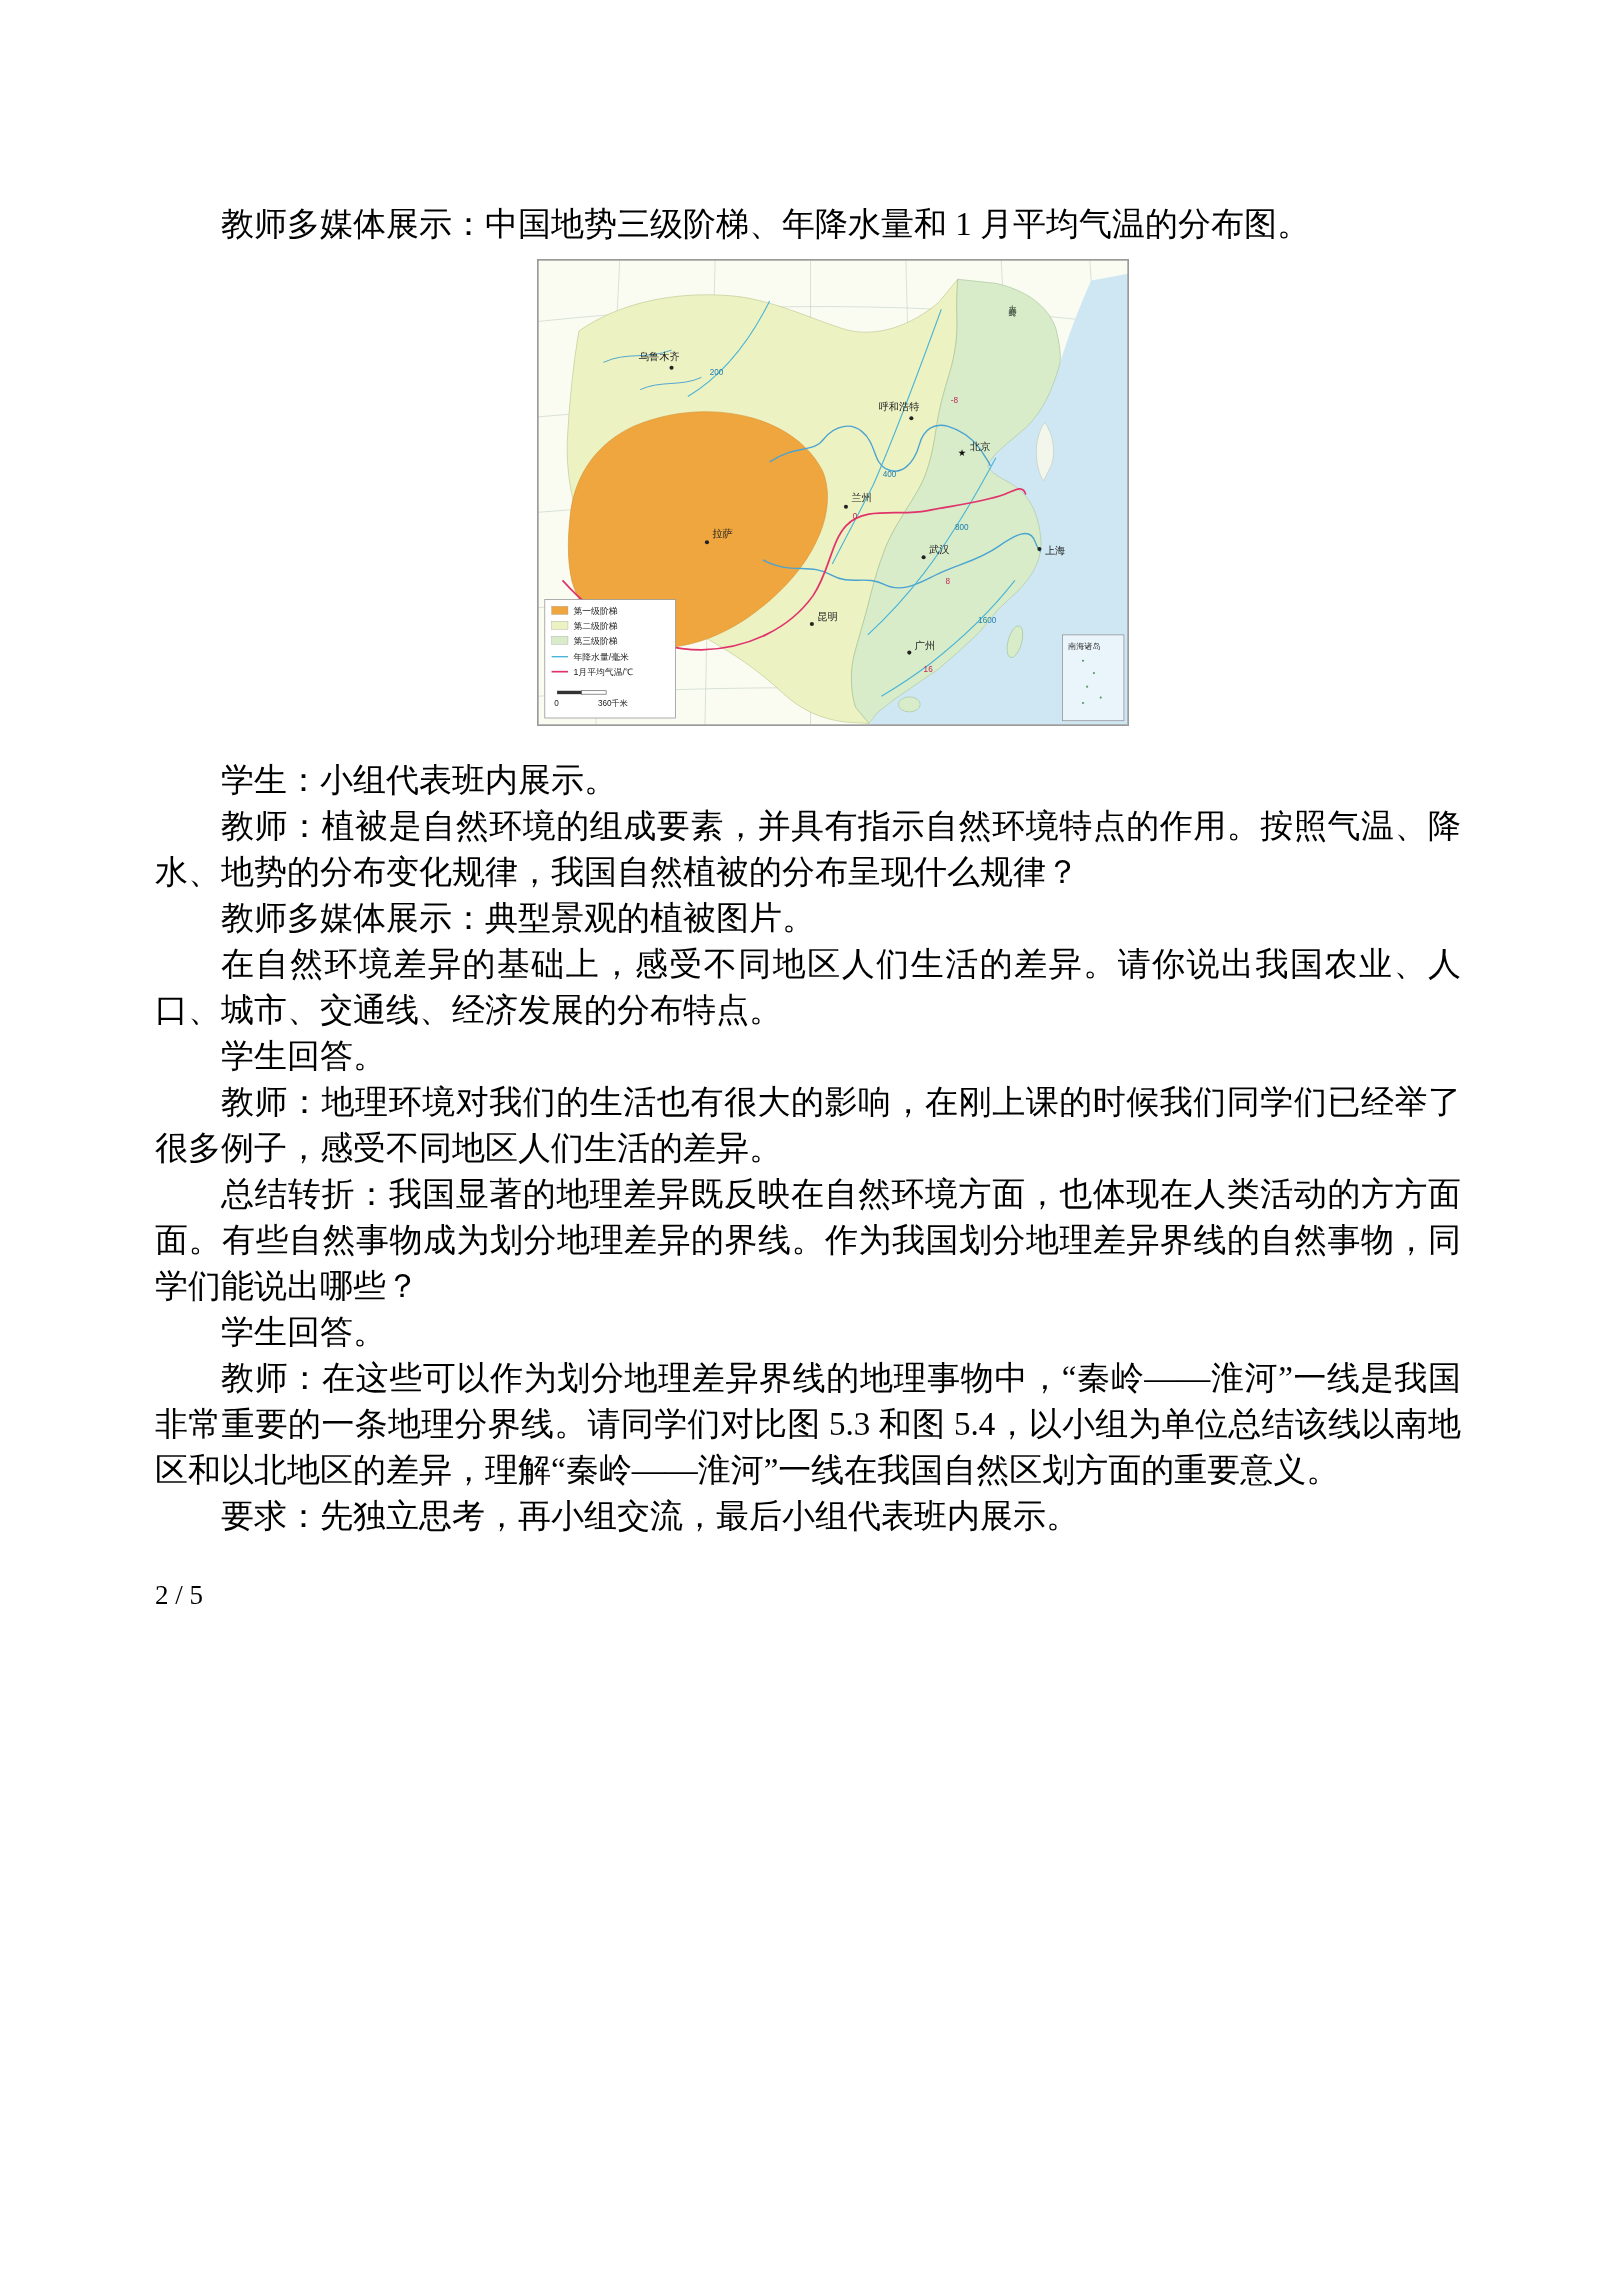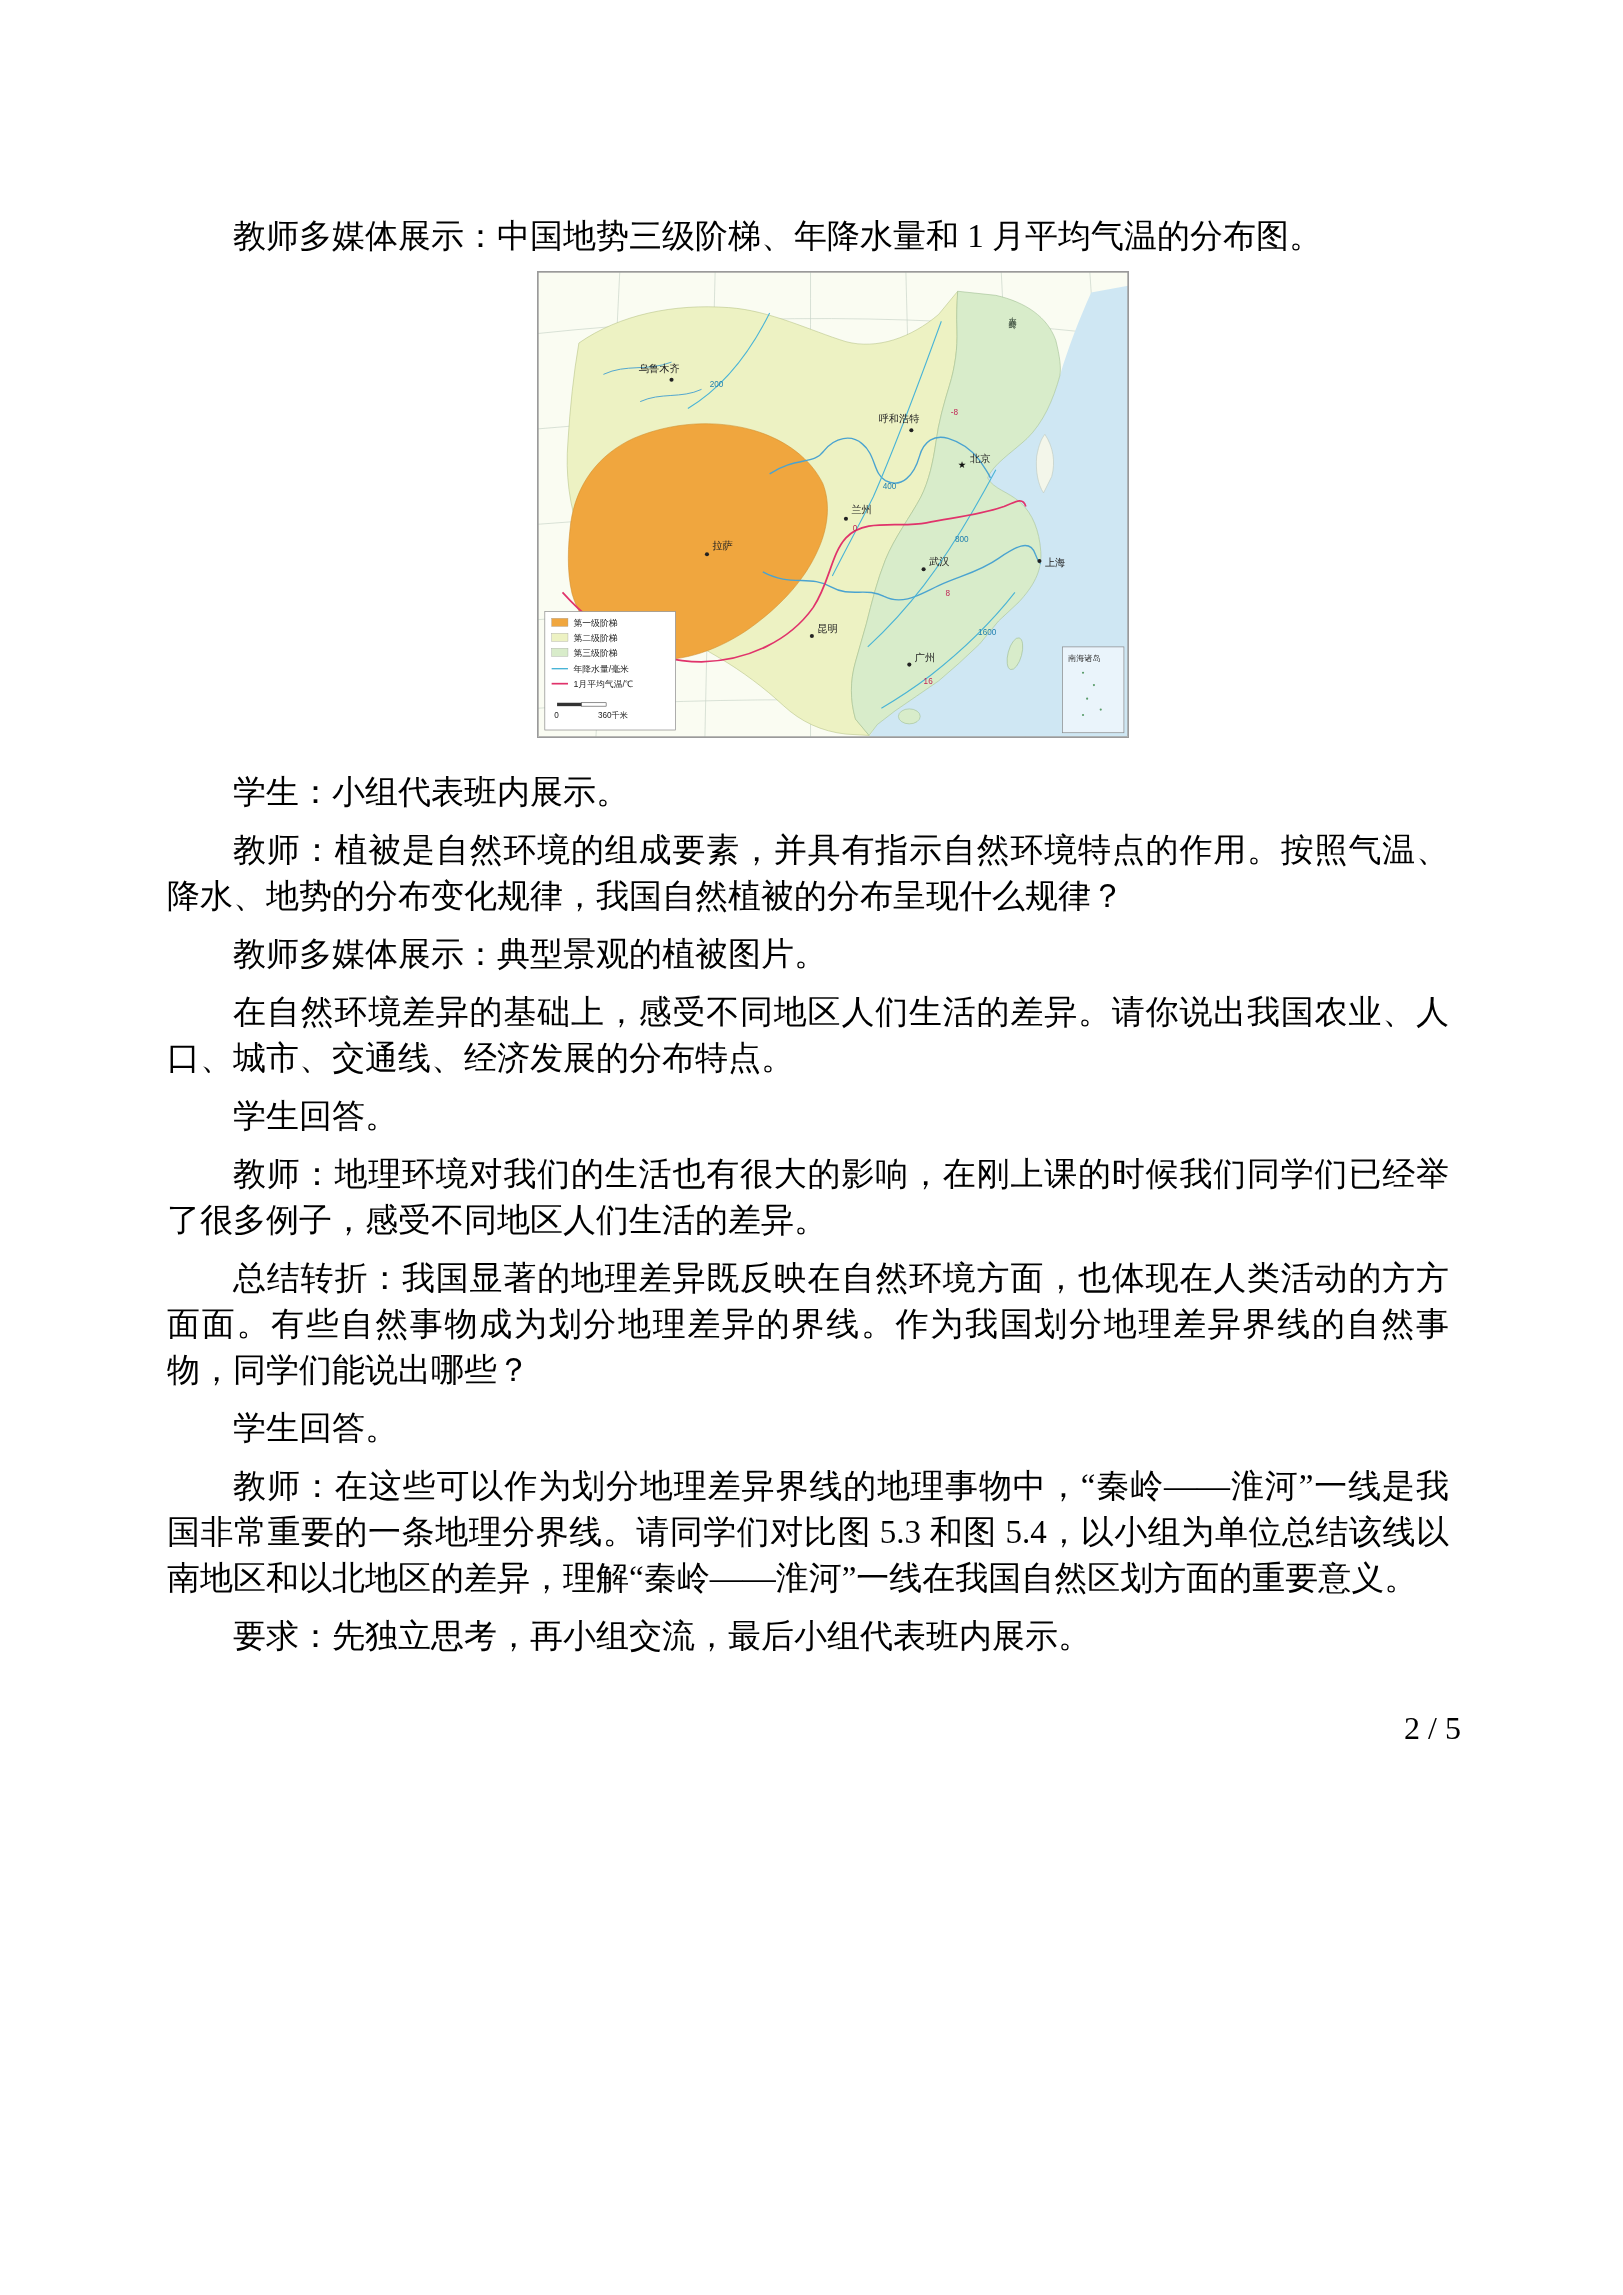--- a/index.html
+++ b/index.html
@@ -4,35 +4,35 @@
 <style>
   html,body{margin:0;padding:0;}
   body{
     width:1623px;height:2295px;position:relative;background:#ffffff;
     font-family:"Liberation Serif", serif;color:#000;
   }
   .doc{
     position:absolute;left:155px;top:201px;width:1306px;
     font-size:33px;line-height:46px;text-align:justify;
   }
-  .para{margin:12px;}
+  .para{margin:0;}
   .indent{text-indent:2em;}
   .figure-wrap{width:592px;margin:12.3px 0 31px 382px;}
   .figure-wrap svg{display:block;background:#fafcf2;border:0.7px solid #9a9a9a;}
   .figure-wrap text{font-family:"Liberation Sans", sans-serif;}
   .city-label{font-size:15px;fill:#222;}
   .region-label{font-size:12px;fill:#4a5c4a;letter-spacing:2px;}
   .iso-label{font-size:12px;fill:#1f7fae;}
   .temp-label{font-size:12px;fill:#c02555;}
   .legend-label{font-size:13px;fill:#222;}
   .scale-label{font-size:12px;fill:#222;}
   .inset-label{font-size:12px;fill:#333;}
   .star{font-size:14px;}
   .footer{
-    margin-top:54px;text-align:right;font-size:32px;line-height:30px;
+    margin-top:41px;text-align:left;font-size:27px;line-height:30px;
     font-family:"Liberation Serif", serif;
   }
 </style>
 </head>
 <body>
 
 <div class="doc">
 
   <p class="para indent">教师多媒体展示：中国地势三级阶梯、年降水量和 1 月平均气温的分布图。</p>
 

